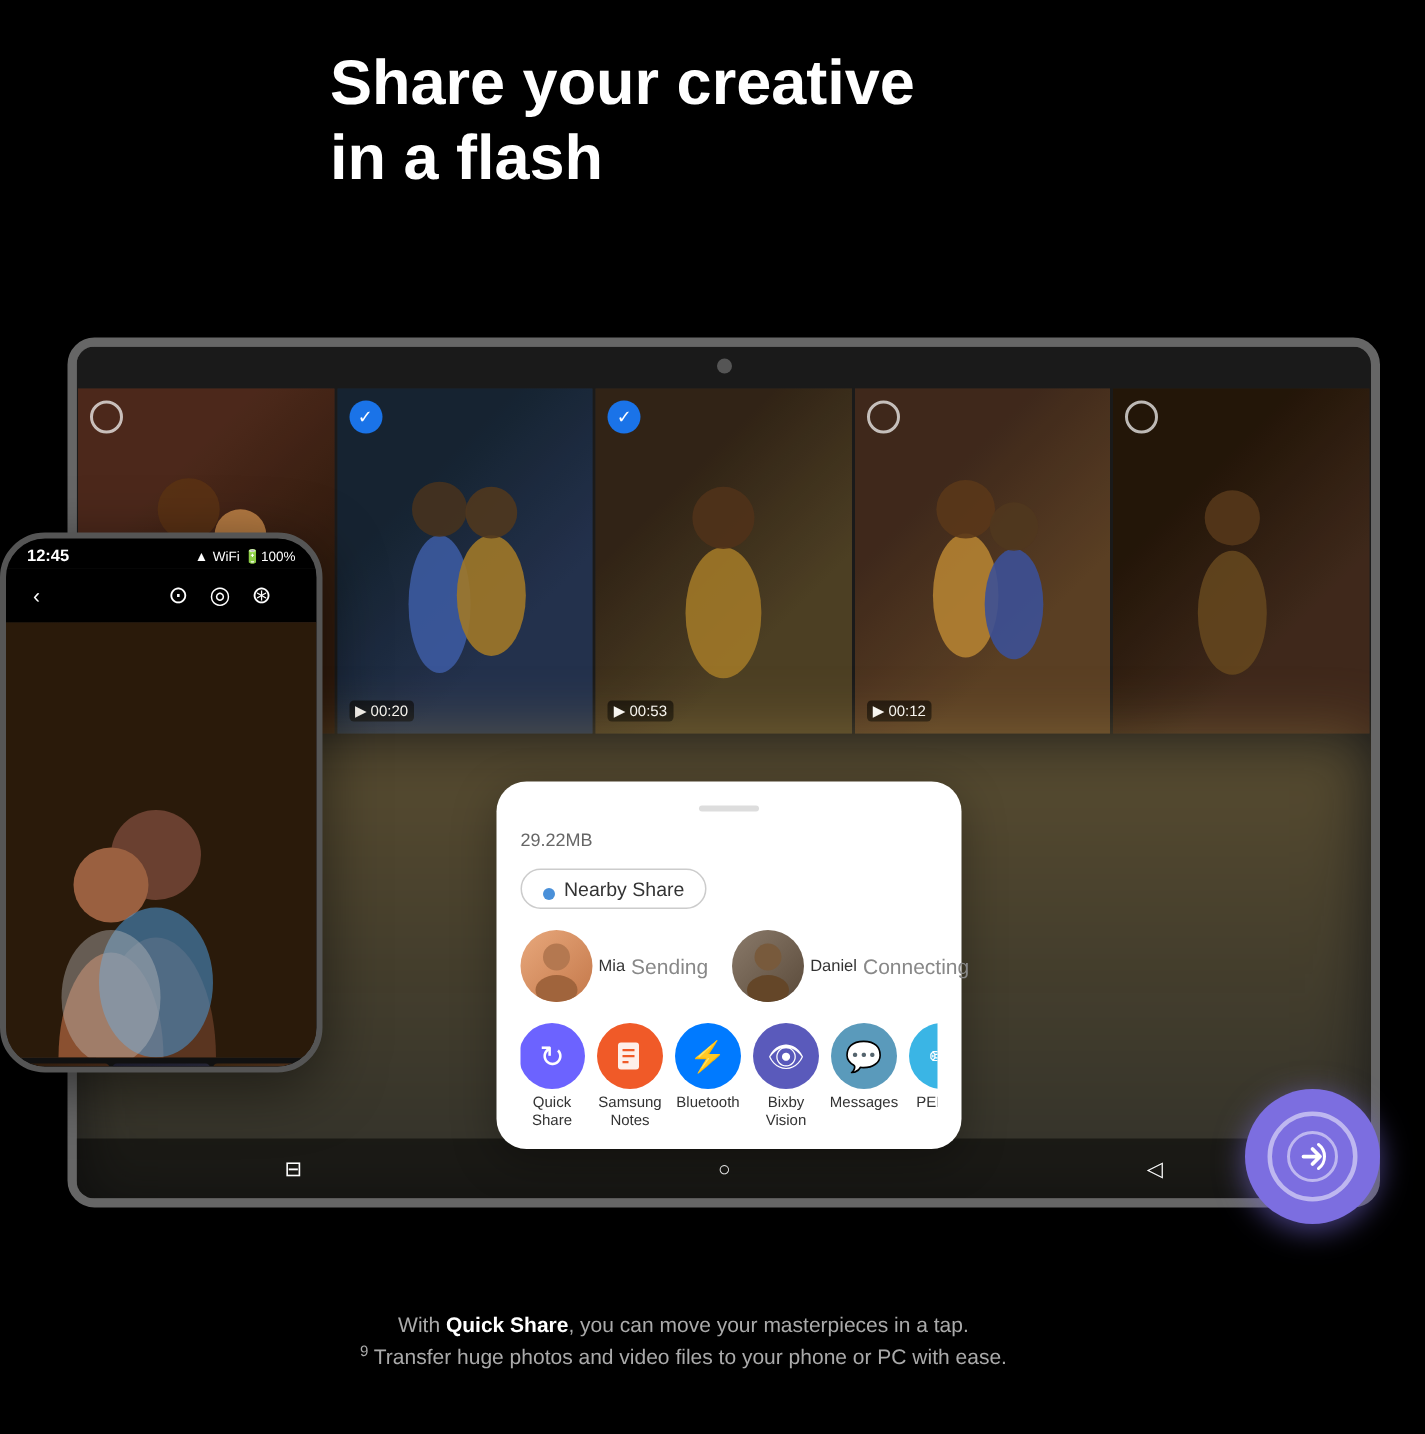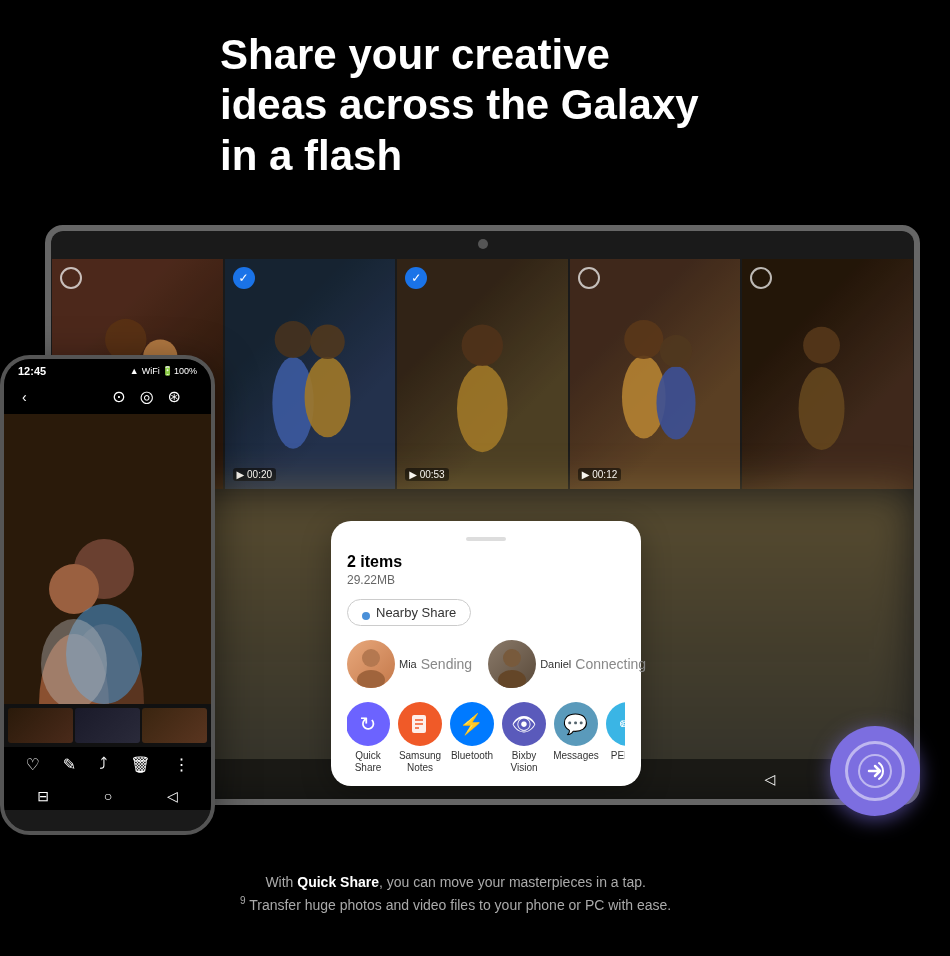--- a/index.html
+++ b/index.html
@@ -242,21 +242,21 @@
       text-align: center;
       line-height: 1.2;
     }
 
     
     .phone-container {
       position: absolute;
       top: 355px;
       left: 0px;
       width: 215px;
-      height: 480px;
+      height: 360px;
       background: #222;
       border-radius: 30px;
       border: 4px solid #555;
       overflow: hidden;
       z-index: 20;
       box-shadow: 0 10px 40px rgba(0,0,0,0.5);
     }
     .phone-screen {
       position: absolute;
       inset: 0;
@@ -403,21 +403,20 @@
       bottom: 0;
       width: 100%;
       height: 100%;
     }
   </style>
 </head>
 <body>
 
 <div class="hero-heading">
   <div>Share your creative</div>
-  <div>ideas across the Galaxy</div>
   <div>in a flash</div>
 </div>
 
 <div class="tablet-container">
   <div class="tablet-camera"></div>
   <div class="tablet-screen">
 
     <div class="photo-grid">
 
       <div class="photo-cell photo-1">
@@ -473,21 +472,20 @@
           <ellipse cx="45" cy="130" rx="20" ry="36" fill="rgba(100,70,30,0.9)"></ellipse>
           <circle cx="45" cy="75" r="16" fill="rgba(85,55,25,0.9)"></circle>
         </svg>
       </div>
     </div>
 
     <div class="blurred-bg"></div>
 
     <div class="share-modal">
       <div class="share-modal-handle"></div>
-      <div class="share-modal-title">2 items</div>
       <div class="share-modal-size">29.22MB</div>
 
       <button class="nearby-share-btn">
         <span>Nearby Share</span>
       </button>
 
       
       <div class="people-row">
         <div class="person-item">
           <div class="person-avatar avatar-mia">

